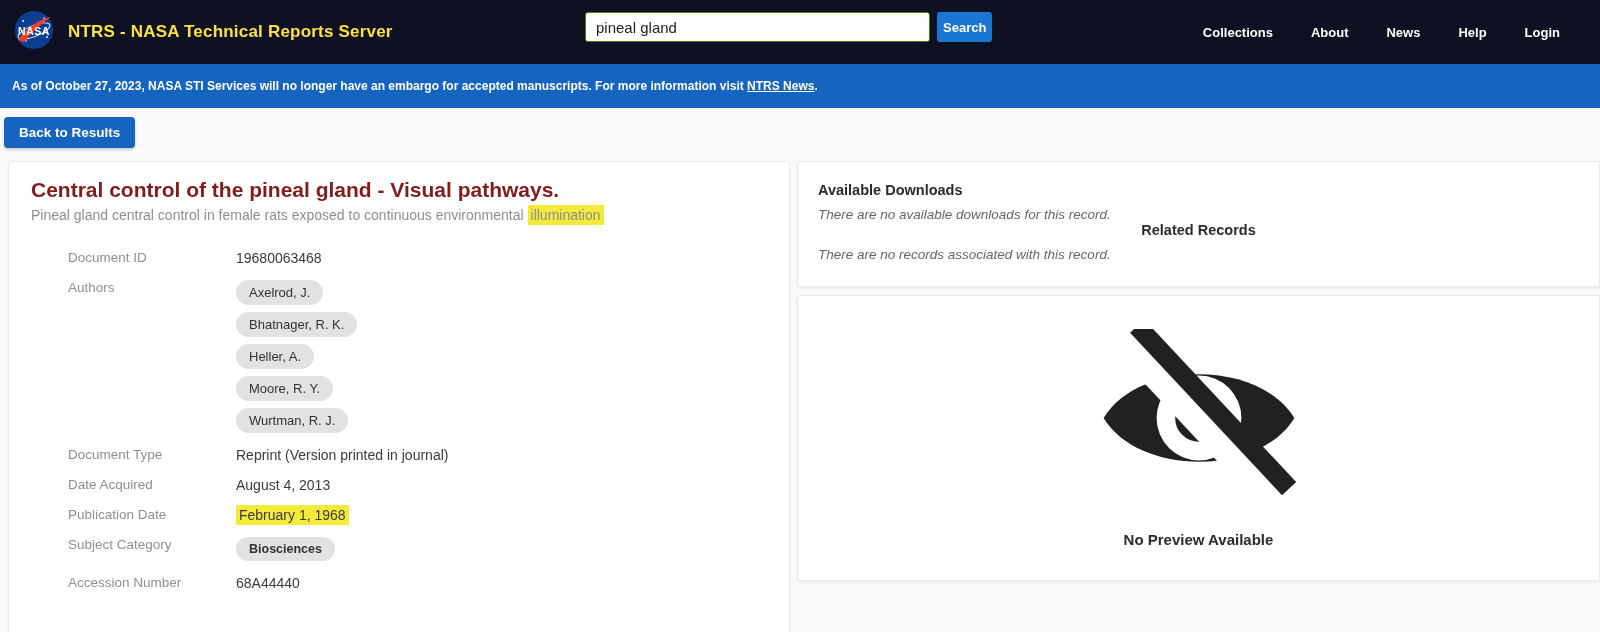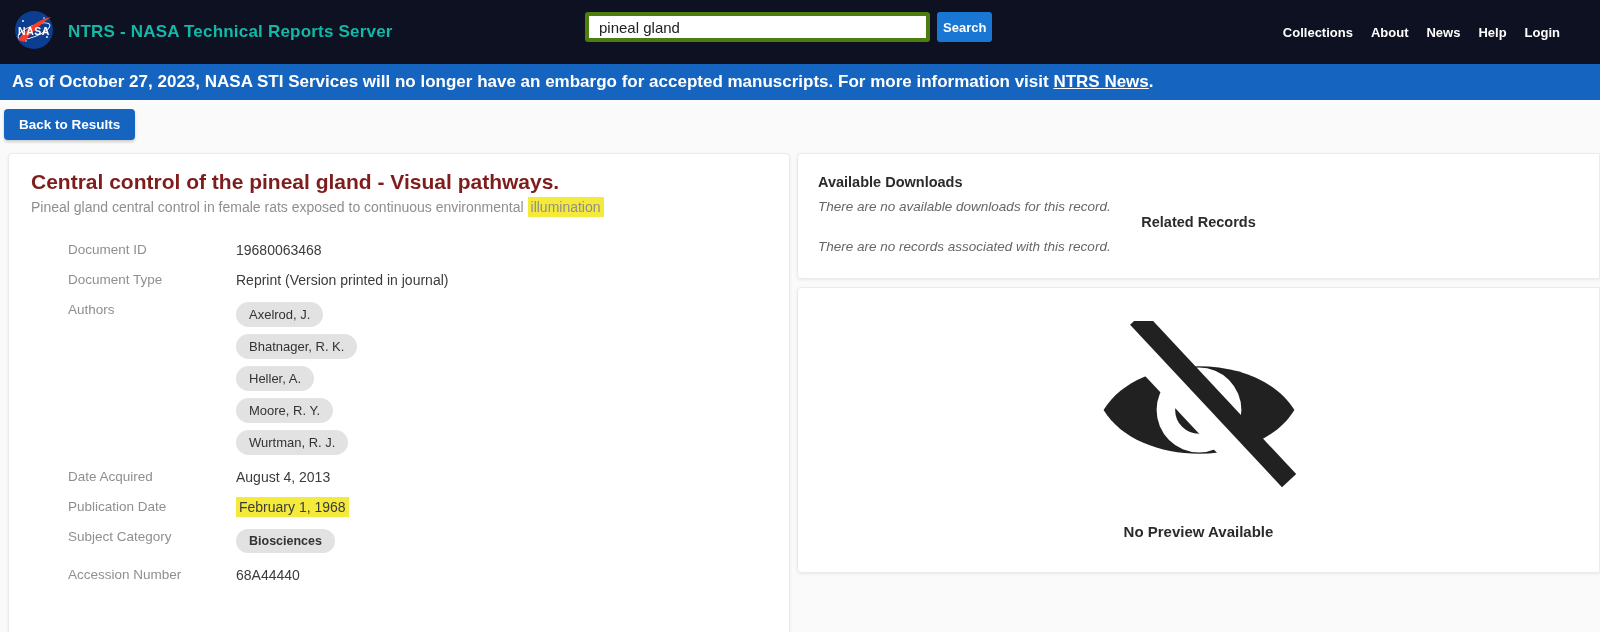--- a/index.html
+++ b/index.html
@@ -21,50 +21,50 @@
   }
   
   header{
     position:relative;
     height:64px;
     background:var(--navbar-bg);
     display:flex;
     align-items:center;
   }
   .brand{display:flex;align-items:center;padding-left:14px;gap:14px;}
-  .brand-title{color:#14b8a6;font-size:17px;font-weight:700;letter-spacing:.2px;}
+  .brand-title{color:#fde047;font-size:17px;font-weight:700;letter-spacing:.2px;}
   .searchbar{
     position:absolute;left:585px;top:12px;
     display:flex;gap:7px;align-items:center;
   }
   .search-input{
     width:345px;height:30px;
-    border:4px solid #4d7c0f;border-radius:3px;
+    border:1px solid #4d7c0f;border-radius:3px;
     padding:0 10px;font-size:15px;color:#222;
     font-family:inherit;background:#fff;outline:none;
   }
   .search-btn{
     height:30px;padding:0 6px;
     background:var(--search-blue);color:#fff;
     border:none;border-radius:3px;
     font-size:13px;font-weight:700;font-family:inherit;cursor:pointer;
   }
   nav.top-links{
     position:absolute;right:40px;top:0;height:100%;
-    display:flex;align-items:center;gap:18px;
+    display:flex;align-items:center;gap:38px;
   }
   nav.top-links a{
     color:#fff;font-size:13px;font-weight:700;text-decoration:none;cursor:pointer;
   }
   
   .banner{
-    height:36px;background:var(--banner-blue);
+    height:44px;background:var(--banner-blue);
     display:flex;align-items:center;
     padding-left:12px;
-    color:#fff;font-size:17px;font-weight:700;
+    color:#fff;font-size:12px;font-weight:700;
   }
   .banner a{color:#fff;text-decoration:underline;cursor:pointer;}
   
   .back-btn{
     display:inline-block;
     margin:9px 0 0 4px;
     padding:8px 15px;
     background:var(--button-blue);color:#fff;
     border:none;border-radius:4px;
     font-size:13.5px;font-weight:700;font-family:inherit;cursor:pointer;
@@ -182,34 +182,34 @@
 <main>
   <section class="card record-card">
     <h1 class="record-title">Central control of the pineal gland - Visual pathways.</h1>
     <p class="record-subtitle"><span>Pineal gland central control in female rats exposed to continuous environmental </span><mark>illumination</mark></p>
     <div class="details">
         <div class="detail-row">
           <div class="detail-label">Document ID</div>
           <div class="detail-value">19680063468</div>
         </div>
         <div class="detail-row">
-          <div class="detail-label">Document Type</div>
-          <div class="detail-value">Reprint (Version printed in journal)</div>
-        </div>
-        <div class="detail-row">
           <div class="detail-label">Authors</div>
           <div class="detail-value">
             <div class="chips stack">
               <span class="chip">Axelrod, J.</span>
               <span class="chip">Bhatnager, R. K.</span>
               <span class="chip">Heller, A.</span>
               <span class="chip">Moore, R. Y.</span>
               <span class="chip">Wurtman, R. J.</span>
             </div>
           </div>
+        </div>
+        <div class="detail-row">
+          <div class="detail-label">Document Type</div>
+          <div class="detail-value">Reprint (Version printed in journal)</div>
         </div>
         <div class="detail-row">
           <div class="detail-label">Date Acquired</div>
           <div class="detail-value">August 4, 2013</div>
         </div>
         <div class="detail-row">
           <div class="detail-label">Publication Date</div>
           <div class="detail-value"><mark>February 1, 1968</mark></div>
         </div>
         <div class="detail-row">

